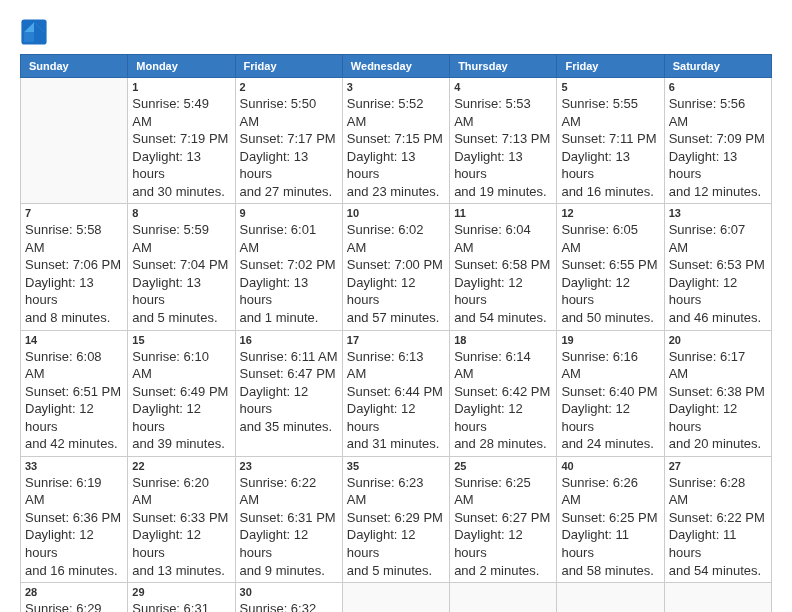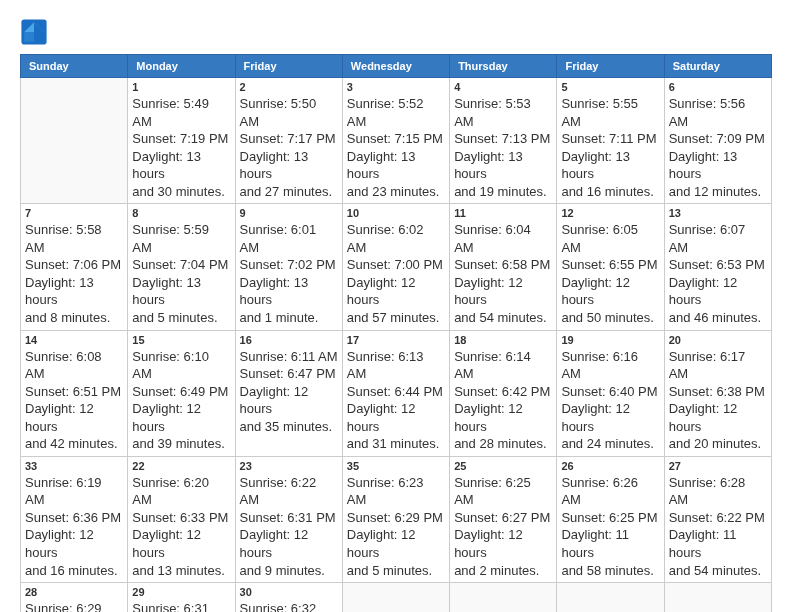--- a/index.html
+++ b/index.html
@@ -232,21 +232,21 @@
           </td>
           <td>
             <span class="day-number">35</span>
             <div class="day-info">Sunrise: 6:23 AM<br>Sunset: 6:29 PM<br>Daylight: 12 hours<br>and 5 minutes.</div>
           </td>
           <td>
             <span class="day-number">25</span>
             <div class="day-info">Sunrise: 6:25 AM<br>Sunset: 6:27 PM<br>Daylight: 12 hours<br>and 2 minutes.</div>
           </td>
           <td>
-            <span class="day-number">26</span>
+            <span class="day-number">40</span>
             <div class="day-info">Sunrise: 6:26 AM<br>Sunset: 6:25 PM<br>Daylight: 11 hours<br>and 58 minutes.</div>
           </td>
           <td>
             <span class="day-number">27</span>
             <div class="day-info">Sunrise: 6:28 AM<br>Sunset: 6:22 PM<br>Daylight: 11 hours<br>and 54 minutes.</div>
           </td>
         </tr>
         <tr class="last-row">
           <td>
             <span class="day-number">28</span>

